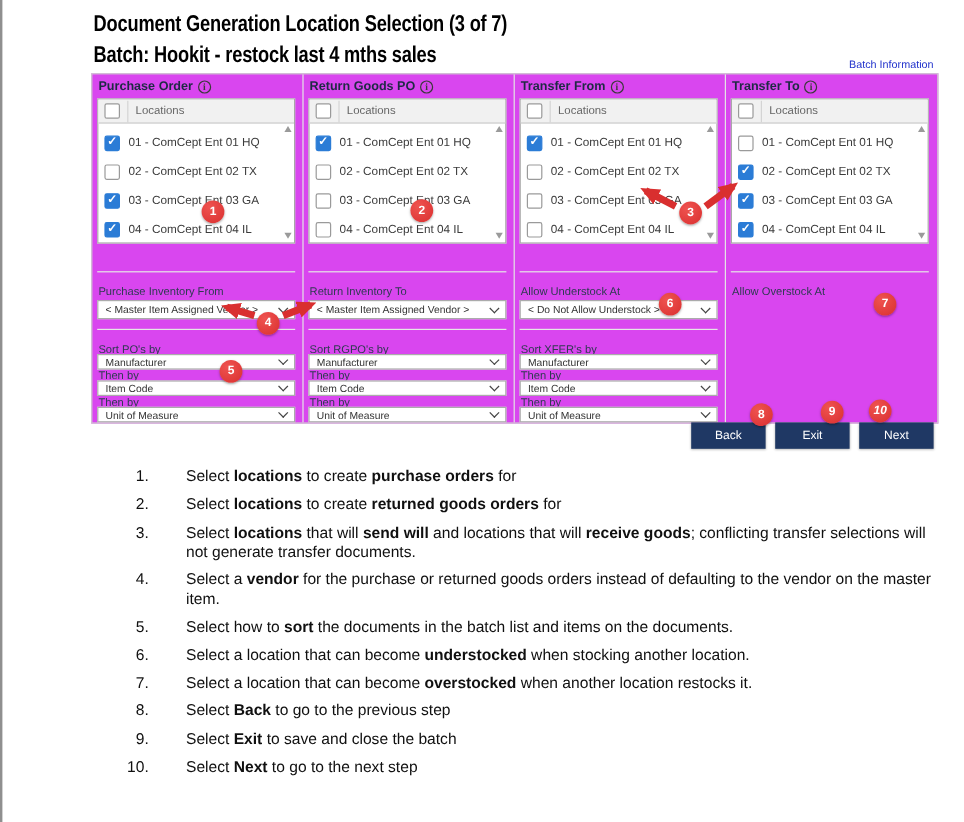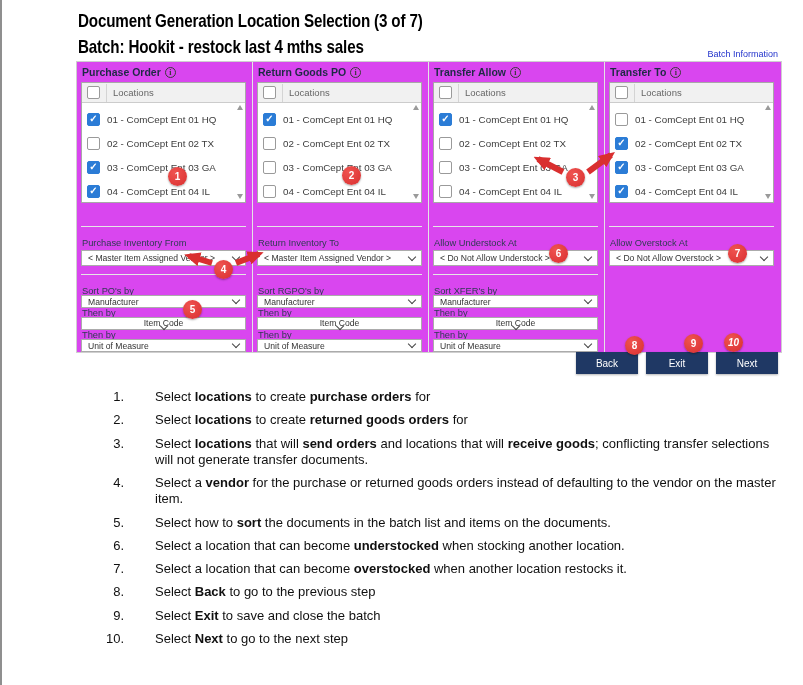--- a/index.html
+++ b/index.html
@@ -53,21 +53,21 @@
 
   .field-label{position:absolute;left:5px;font-size:9.3px;color:#2f3a52;white-space:nowrap;}
   .select{position:absolute;left:4px;width:165px;border:1px solid #ababab;background:#fff;
     box-sizing:border-box;display:flex;align-items:center;justify-content:space-between;
     padding:0 6px;cursor:pointer;}
   .select-text{font-size:8.6px;color:#333;white-space:nowrap;overflow:hidden;}
   .chev{width:5px;height:5px;border-right:1.4px solid #444;border-bottom:1.4px solid #444;
     transform:rotate(45deg);margin-top:-3px;flex:0 0 auto;}
   .dd-label{top:176px;}  .dd-select{top:188px;height:16px;}
   .sort-label1{top:224px;text-align:center;} .sort-select1{top:233px;height:13px;}
-  .sort-label2{top:246px;} .sort-select2{top:255px;height:13px;flex-direction:column;}
+  .sort-label2{top:246px;} .sort-select2{top:255px;height:13px;}
   .sort-label3{top:268px;} .sort-select3{top:277px;height:13px;}
 
   
   .btn{position:absolute;top:352px;width:62px;height:22px;background:#1f3864;color:#fff;
     font-size:10px;font-family:inherit;border:none;display:flex;align-items:center;
     justify-content:center;cursor:pointer;box-shadow:0 1px 2px rgba(0,0,0,.3);}
   .btn-back{left:576px;} .btn-exit{left:646px;} .btn-next{left:716px;}
 
   
   .arrows{position:absolute;left:0;top:0;pointer-events:none;}
@@ -216,21 +216,21 @@
     </div>
     <div class="field-label sort-label3">Then by</div>
     <div class="select sort-select3">
       <span class="select-text">Unit of Measure</span>
       <span class="chev"></span>
     </div>
   </div>
 
   <div class="col">
     <div class="panel-title">
-      <span>Transfer Allow</span>
+      <span>Transfer From</span>
       <span class="info-icon"></span>
     </div>
     <div class="listbox">
       <div class="lb-header">
         <span class="cb"></span>
         <span class="hdr-sep"></span>
         <span class="lb-header-label">Locations</span>
       </div>
       <div class="lb-rows">
         <div class="lb-row">
@@ -316,24 +316,20 @@
           <span class="lb-row-label">04 - ComCept Ent 04 IL</span>
         </div>
       </div>
       <div class="scroll-rail">
         <span class="rail-up"></span>
         <span class="rail-down"></span>
       </div>
     </div>
     <div class="divider d1"></div>
     <div class="field-label dd-label">Allow Overstock At</div>
-    <div class="select dd-select">
-      <span class="select-text">&lt; Do Not Allow Overstock &gt;</span>
-      <span class="chev"></span>
-    </div>
   </div>
 </div>
 
 <button class="btn btn-back">Back</button>
 <button class="btn btn-exit">Exit</button>
 <button class="btn btn-next">Next</button>
 
 <svg class="arrows" width="803" height="685" viewBox="0 0 803 685">
   <defs>
     <marker id="ah" markerUnits="userSpaceOnUse" markerWidth="16" markerHeight="14" refX="11" refY="7" orient="auto">
@@ -361,21 +357,21 @@
   <div class="instr">
     <span class="instr-num">1.</span>
     <span class="instr-text">Select <b>locations</b> to create <b>purchase orders</b> for</span>
   </div>
   <div class="instr">
     <span class="instr-num">2.</span>
     <span class="instr-text">Select <b>locations</b> to create <b>returned goods orders</b> for</span>
   </div>
   <div class="instr">
     <span class="instr-num">3.</span>
-    <span class="instr-text">Select <b>locations</b> that will <b>send orders</b> and locations that will <b>receive goods</b>; conflicting transfer selections will not generate transfer documents.</span>
+    <span class="instr-text">Select <b>locations</b> that will <b>send will</b> and locations that will <b>receive goods</b>; conflicting transfer selections will not generate transfer documents.</span>
   </div>
   <div class="instr">
     <span class="instr-num">4.</span>
     <span class="instr-text">Select a <b>vendor</b> for the purchase or returned goods orders instead of defaulting to the vendor on the master item.</span>
   </div>
   <div class="instr">
     <span class="instr-num">5.</span>
     <span class="instr-text">Select how to <b>sort</b> the documents in the batch list and items on the documents.</span>
   </div>
   <div class="instr">

